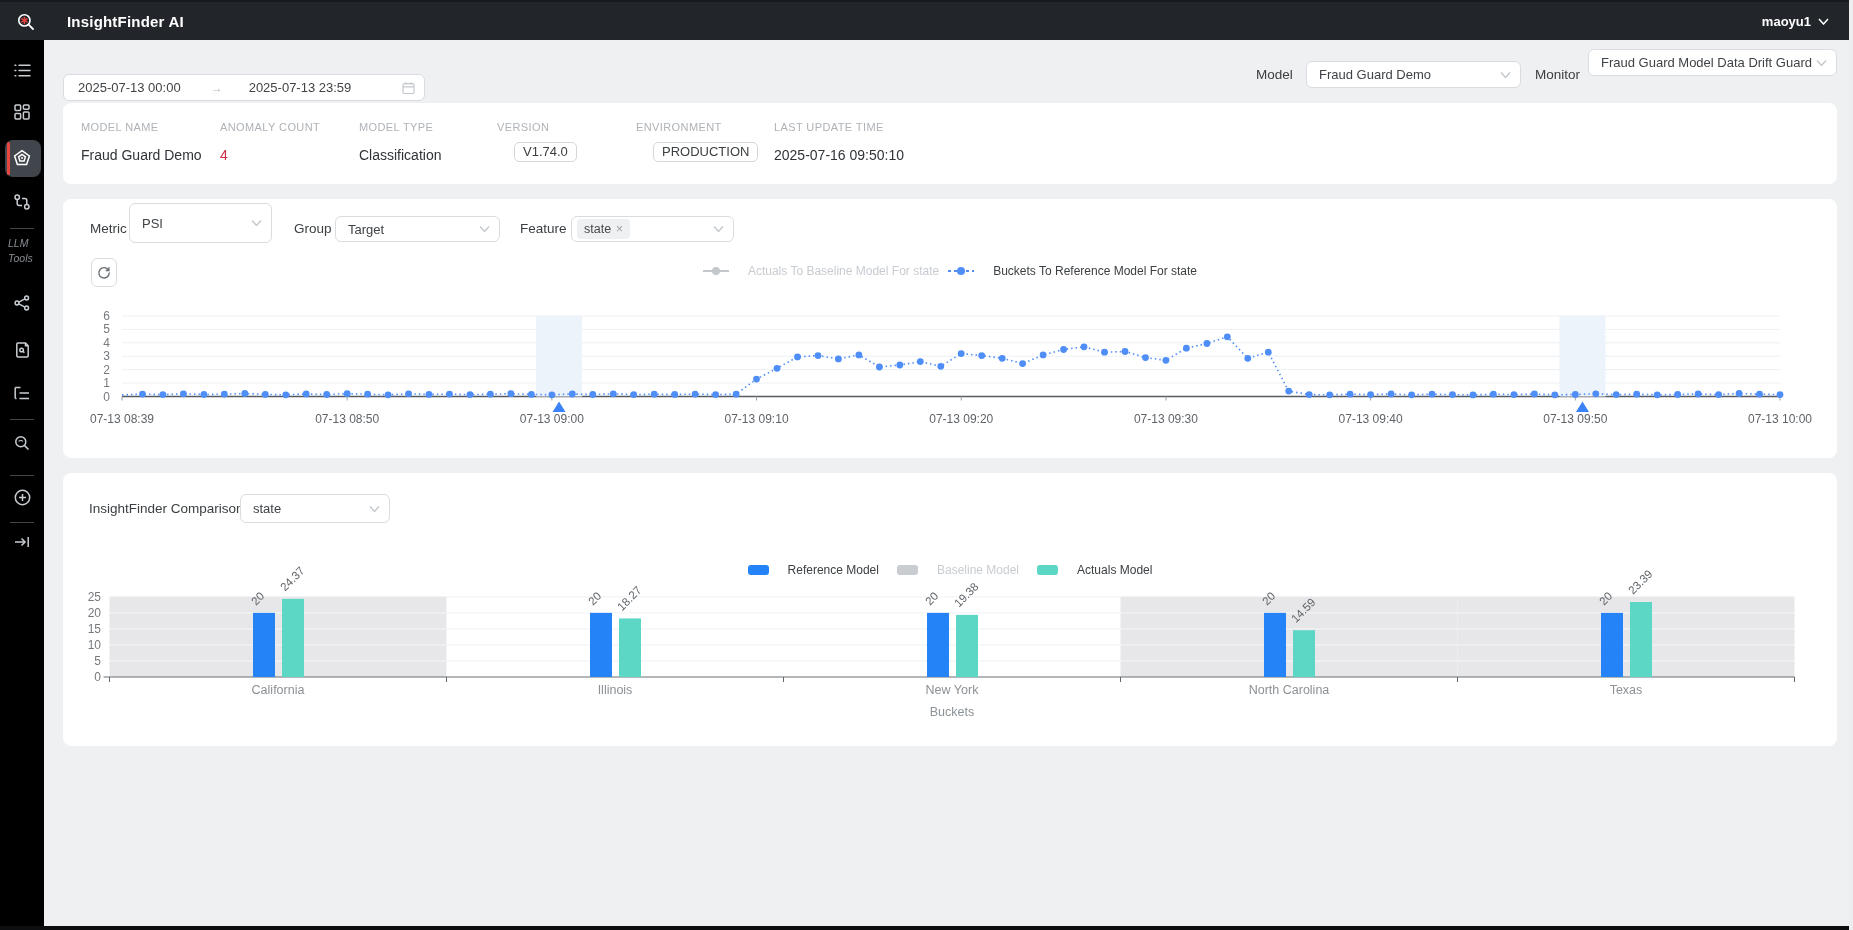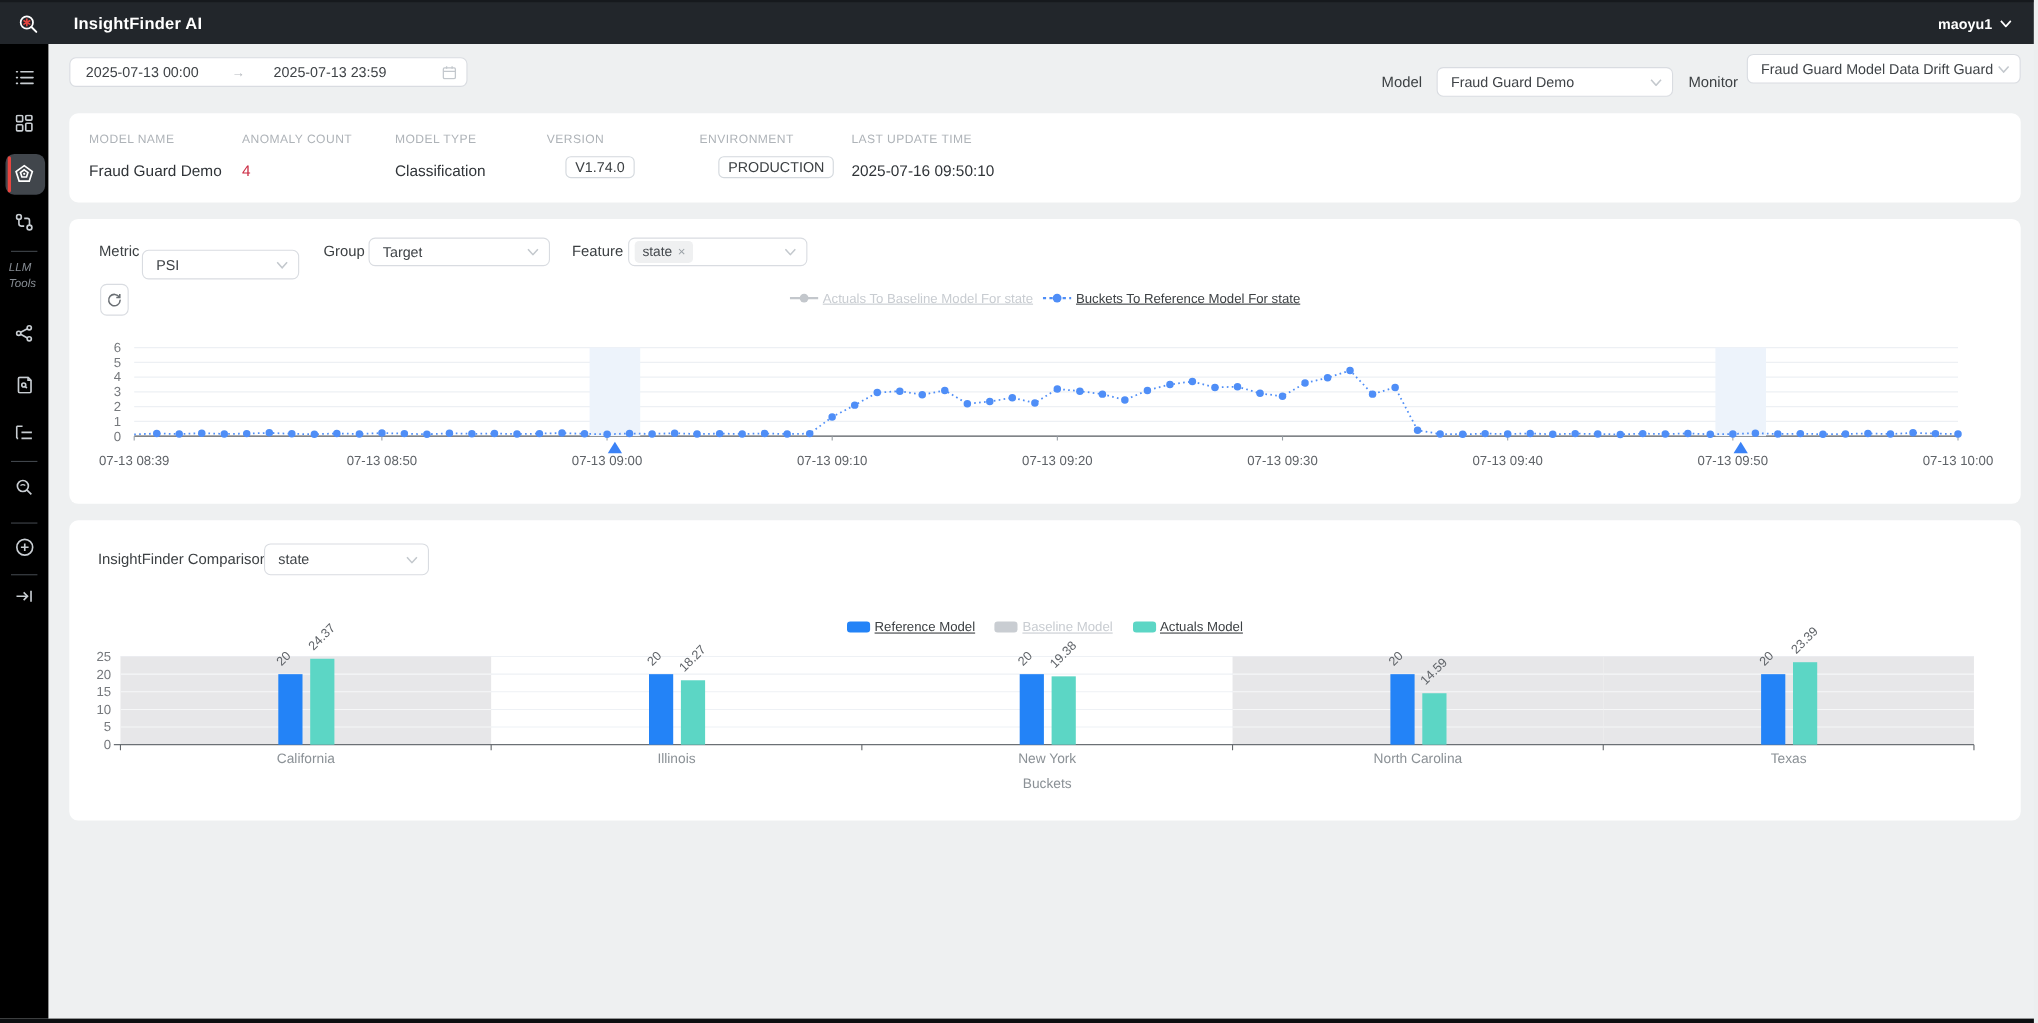--- a/index.html
+++ b/index.html
@@ -19,34 +19,34 @@
   .sb-div { position:absolute; left:10px; width:24px; height:1px; background:#40454b; }
   #llm-label { position:absolute; left:8px; top:196px; color:#878d94; font-size:10.5px; font-style:italic; line-height:15px; }
   
   #bottom-line { position:absolute; left:0; top:926px; width:1853px; height:4px; background:#0c0e10; }
   #right-strip { position:absolute; left:1849px; top:0; width:4px; height:930px; background:#eceeef; }
   
   .selectbox { position:absolute; background:#fff; border:1px solid #d9dce1; border-radius:6px; font-size:13px; color:#3f4347; display:flex; align-items:center; }
   .selectbox .val { padding-left:12px; white-space:nowrap; overflow:hidden; }
   .chev { position:absolute; right:9px; top:50%; transform:translateY(-50%); }
   .ctl-label { position:absolute; font-size:13.5px; color:#3c4043; line-height:27px; height:27px; }
-  #date-range { left:63px; top:52px; width:362px; height:27px; }
+  #date-range { left:63px; top:74px; width:362px; height:27px; }
   #date-range .d1 { padding-left:14px; }
   #date-range .arr { color:#b6babf; padding:0 26px 0 30px; font-size:12px; }
   
   .card { position:absolute; left:63px; width:1774px; background:#fff; border-radius:8px; }
   #info-card { top:103px; height:81px; }
   .info-col { position:absolute; top:0; height:81px; }
   .info-label { position:absolute; top:18px; font-size:11px; color:#aeb3b8; letter-spacing:.4px; white-space:nowrap; }
   .info-value { position:absolute; top:44px; font-size:14px; color:#303438; white-space:nowrap; }
   .tagbox { border:1px solid #d3d8dd; border-radius:5px; padding:1px 8px 2px; font-size:13px; color:#3c4043; background:#fff;margin-left:17px; }
   #chart-card { top:199px; height:259px; }
   #dist-card { top:473px; height:273px; }
   .legend-row { position:absolute; left:0; width:100%; display:flex; justify-content:center; align-items:center; gap:9px; }
-  .lg-item { display:flex; align-items:center; gap:4px; font-size:12px; color:#3c4043;text-decoration:underline; }
+  .lg-item { display:flex; align-items:center; gap:19px; font-size:12px; color:#3c4043; }
   .lg-item.dim { color:#c8ccd1; }
   .lg-swatch { width:21px; height:10px; border-radius:3px; }
   svg text { font-family:"Liberation Sans",sans-serif; }
   .feature-tag { display:inline-flex; align-items:center; gap:5px; background:#eff0f1; border-radius:4px; height:20px; padding:0 7px; font-size:12.5px; color:#45494e; margin-left:5px; }
   .feature-tag .x { color:#9aa0a6; font-size:12px; }
   .icon-btn { position:absolute; width:26px; height:29px; border:1px solid #d9dce1; border-radius:6px; background:#fff; display:flex; align-items:center; justify-content:center; }
 </style>
 </head>
 <body>
 
@@ -214,21 +214,21 @@
       <div class="info-value" style="top:40px"><span class="tagbox">PRODUCTION</span></div>
     </div>
     <div class="info-col" style="left:711px">
       <div class="info-label">LAST UPDATE TIME</div>
       <div class="info-value">2025-07-16 09:50:10</div>
     </div>
   </div>
 
   <div class="card" id="chart-card">
     <div class="ctl-label" style="left:27px; top:17px; height:26px; line-height:26px;">Metric</div>
-    <div class="selectbox" style="left:66px; top:28px; width:143px; height:27px;">
+    <div class="selectbox" style="left:66px; top:4px; width:143px; height:40px;">
       <span class="val">PSI</span>
       <svg class="chev" width="11" height="7" viewBox="0 0 11 7">
           <polyline points="1,1 5.5,6 10,1" fill="none" stroke="#c3c8cd" stroke-width="1.4"></polyline>
         </svg>
     </div>
     <div class="ctl-label" style="left:231px; top:17px; height:26px; line-height:26px;">Group</div>
     <div class="selectbox" style="left:272px; top:17px; width:165px; height:26px;">
       <span class="val">Target</span>
       <svg class="chev" width="11" height="7" viewBox="0 0 11 7">
           <polyline points="1,1 5.5,6 10,1" fill="none" stroke="#c3c8cd" stroke-width="1.4"></polyline>

